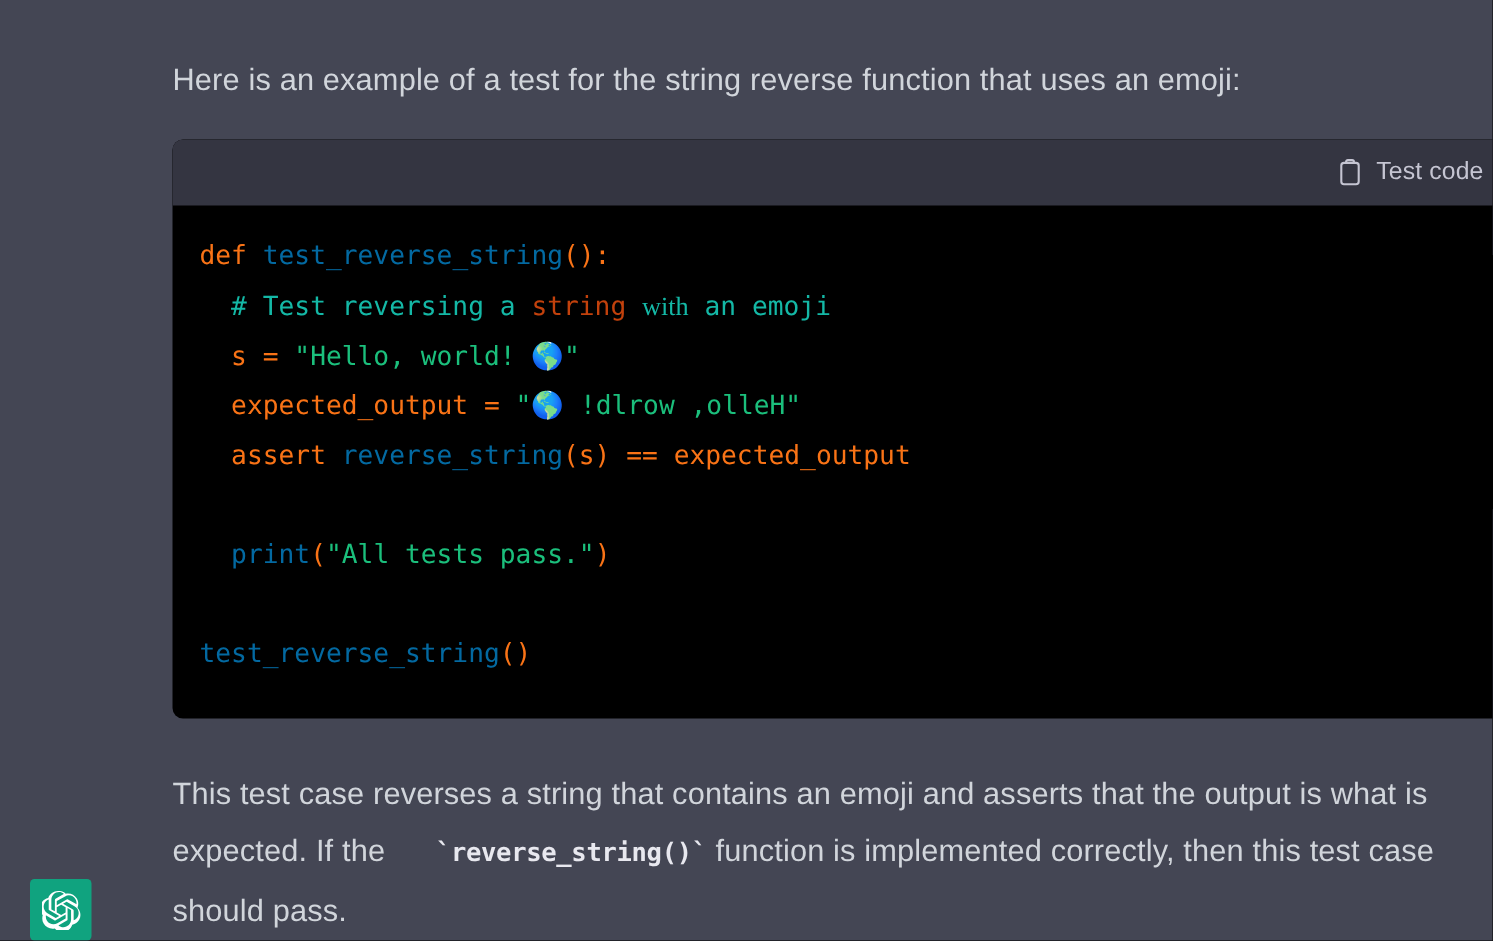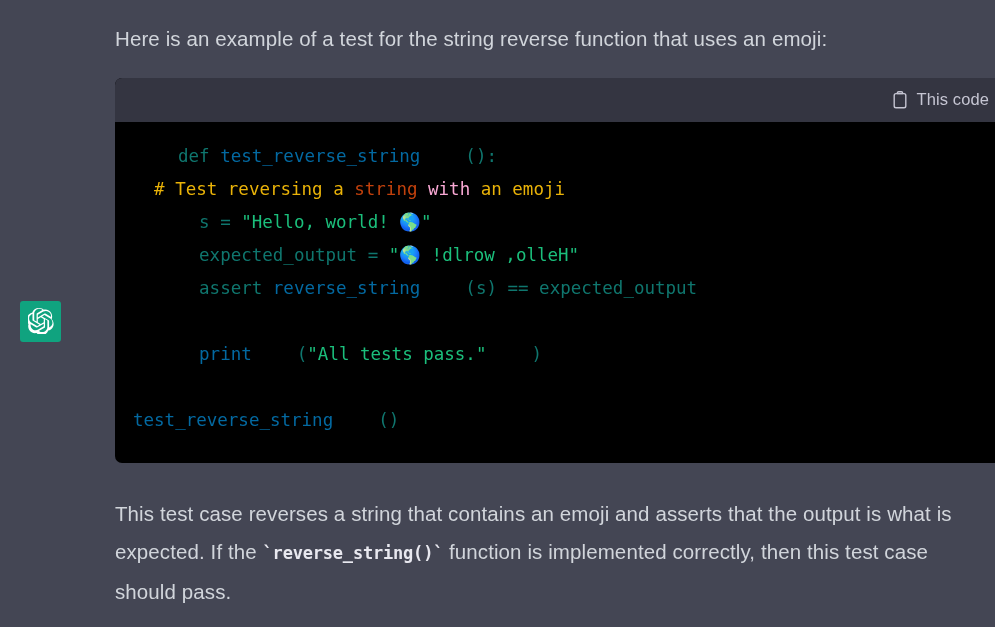--- a/index.html
+++ b/index.html
@@ -9,21 +9,21 @@
   body {
     width: 995px;
     height: 627px;
     background: #444654;
     font-family: "Liberation Sans", sans-serif;
     overflow: hidden;
   }
 
   .message-row {
     display: flex;
-    align-items: center;
+    align-items: flex-end;
     padding: 8px 9px 0 20px;
     box-sizing: border-box;
     height: 627px;
   }
 
   
   .avatar {
     width: 41px;
     height: 41px;
     border-radius: 3px;
@@ -88,43 +88,44 @@
     font-family: "DejaVu Sans Mono", "Liberation Mono", monospace;
     font-size: 17.5px;
     line-height: 33px;
     white-space: pre;
     color: #ffffff;
     overflow: hidden;
   }
   .code-body .ln { display: block; min-height: 33px; }
 
   
-  .tok-plain  { color: #0f766e; margin-left: 45px; }
+  .tok-plain  { color: #f97316; }
   .tok-fn     { color: #0369a1; }
   .tok-str    { color: #1bbf7c; }
-  .tok-kw     { color: #f9a8d4; }
+  .tok-kw     { color: #14b8a6; font-family: Liberation Serif, serif; }
   .tok-type   { color: #c2410c; }
-  .tok-comment{ color: #eab308; }
+  .tok-comment{ color: #14b8a6; }
   .emoji { font-family: "DejaVu Sans", sans-serif; }
 
   
   .outro-text {
     color: #d1d5db;
     font-size: 20.5px;
     line-height: 38.5px;
     margin: 0;
     max-width: 885px;
     letter-spacing: 0.1px;
   }
   .inline-code {
     font-family: "DejaVu Sans Mono", "Liberation Mono", monospace;
     font-weight: bold;
     font-size: 17px;
     color: #e8e8ef;
     letter-spacing: -0.2px;
+    margin-left: 28px;
   }
 </style>
 </head>
 <body>
 
 <div class="message-row">
 
   <div class="avatar">
     <span>
       <svg width="26" height="26" viewBox="0 0 41 41" fill="#ffffff" xmlns="http://www.w3.org/2000/svg">
@@ -139,21 +140,21 @@
 
     <div class="code-block">
       <div class="code-header">
         <button class="copy-btn">
           <span>
             <svg width="16" height="18" viewBox="0 0 16 18" fill="none" stroke="#c5c5d2" stroke-width="1.4" stroke-linecap="round" stroke-linejoin="round" xmlns="http://www.w3.org/2000/svg">
               <rect x="2.2" y="2.6" width="11.6" height="14.2" rx="1.8"></rect>
               <path d="M5.4 2.6V1.9a1.2 1.2 0 0 1 1.2-1.2h2.8a1.2 1.2 0 0 1 1.2 1.2v0.7z"></path>
             </svg>
           </span>
-          <span>This code</span>
+          <span>Test code</span>
         </button>
       </div>
       <div class="code-body"><span class="ln"><span class="tok-plain">def </span><span class="tok-fn">test_reverse_string</span><span class="tok-plain">():</span></span><span class="ln"><span class="tok-comment">  # Test reversing a </span><span class="tok-type">string</span><span class="tok-comment"> </span><span class="tok-kw">with</span><span class="tok-comment"> an emoji</span></span><span class="ln"><span class="tok-plain">  s = </span><span class="tok-str">"Hello, world! </span><span class="emoji">🌎</span><span class="tok-str">"</span></span><span class="ln"><span class="tok-plain">  expected_output = </span><span class="tok-str">"</span><span class="emoji">🌎</span><span class="tok-str"> !dlrow ,olleH"</span></span><span class="ln"><span class="tok-plain">  assert </span><span class="tok-fn">reverse_string</span><span class="tok-plain">(s) == expected_output</span></span><span class="ln">&nbsp;</span><span class="ln"><span class="tok-plain">  </span><span class="tok-fn">print</span><span class="tok-plain">(</span><span class="tok-str">"All tests pass."</span><span class="tok-plain">)</span></span><span class="ln">&nbsp;</span><span class="ln"><span class="tok-fn">test_reverse_string</span><span class="tok-plain">()</span></span></div>
     </div>
 
     <p class="outro-text"><span>This test case reverses a string that contains an emoji and asserts that the output is what is expected. If the </span><span class="inline-code">`reverse_string()`</span><span> function is implemented correctly, then this test case should pass.</span></p>
 
   </div>
 </div>
 

